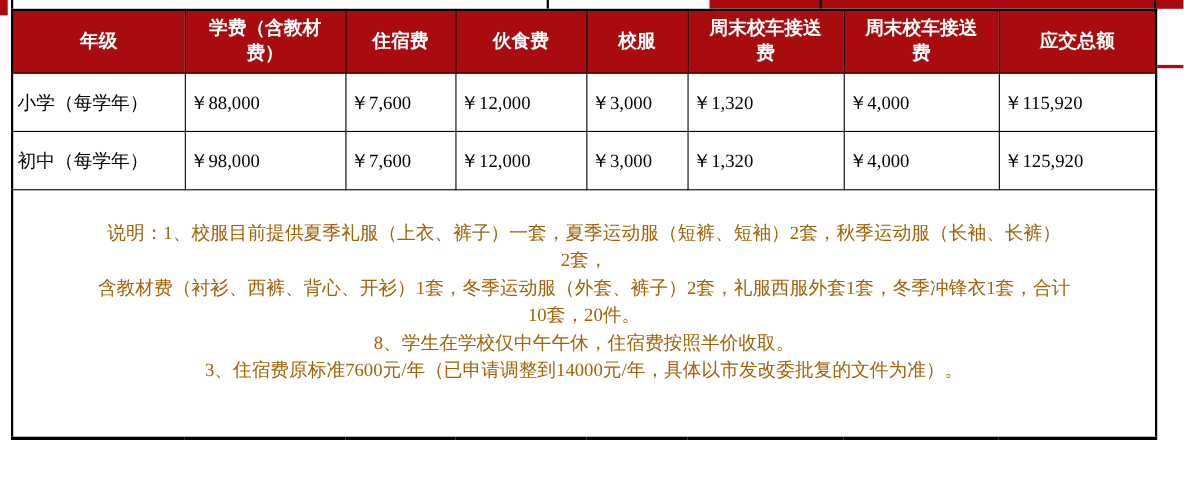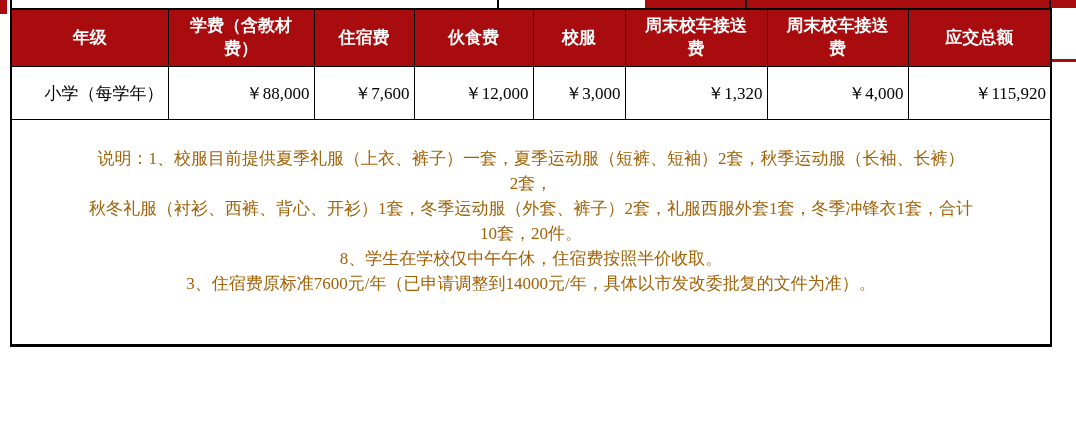--- a/index.html
+++ b/index.html
@@ -44,21 +44,21 @@
     vertical-align: middle;
     height: 52px;
     padding: 2px 18px;
     line-height: 1.35;
   }
   th.hdr.hdr-tuition { padding: 2px 16px; font-family: Liberation Serif, serif; }
 
   td.cell {
     font-size: 17px;
     color: #000;
-    text-align: right;
+    text-align: left;
     vertical-align: middle;
     height: 48px;
     padding: 2px 4px;
     background: #fff;
   }
   tr.row-3 td.cell { height: 52px; }
 
   td.notes-cell {
     height: 198px;
     vertical-align: top;
@@ -113,25 +113,35 @@
       <tr class="row-1">
         <td class="cell">小学（每学年）</td>
         <td class="cell">￥88,000</td>
         <td class="cell">￥7,600</td>
         <td class="cell">￥12,000</td>
         <td class="cell">￥3,000</td>
         <td class="cell">￥1,320</td>
         <td class="cell">￥4,000</td>
         <td class="cell">￥115,920</td>
       </tr>
+      <tr class="row-2">
+        <td class="cell">初中（每学年）</td>
+        <td class="cell">￥98,000</td>
+        <td class="cell">￥7,600</td>
+        <td class="cell">￥12,000</td>
+        <td class="cell">￥3,000</td>
+        <td class="cell">￥1,320</td>
+        <td class="cell">￥4,000</td>
+        <td class="cell">￥125,920</td>
+      </tr>
       <tr>
         <td class="notes-cell" colspan="8">
           <div class="note-line">说明：1、校服目前提供夏季礼服（上衣、裤子）一套，夏季运动服（短裤、短袖）2套，秋季运动服（长袖、长裤）</div>
           <div class="note-line">2套，</div>
-          <div class="note-line">秋冬礼服（衬衫、西裤、背心、开衫）1套，冬季运动服（外套、裤子）2套，礼服西服外套1套，冬季冲锋衣1套，合计</div>
+          <div class="note-line">含教材费（衬衫、西裤、背心、开衫）1套，冬季运动服（外套、裤子）2套，礼服西服外套1套，冬季冲锋衣1套，合计</div>
           <div class="note-line">10套，20件。</div>
           <div class="note-line">8、学生在学校仅中午午休，住宿费按照半价收取。</div>
           <div class="note-line">3、住宿费原标准7600元/年（已申请调整到14000元/年，具体以市发改委批复的文件为准）。</div>
         </td>
       </tr>
     </tbody>
   </table>
 
 </div>
 

